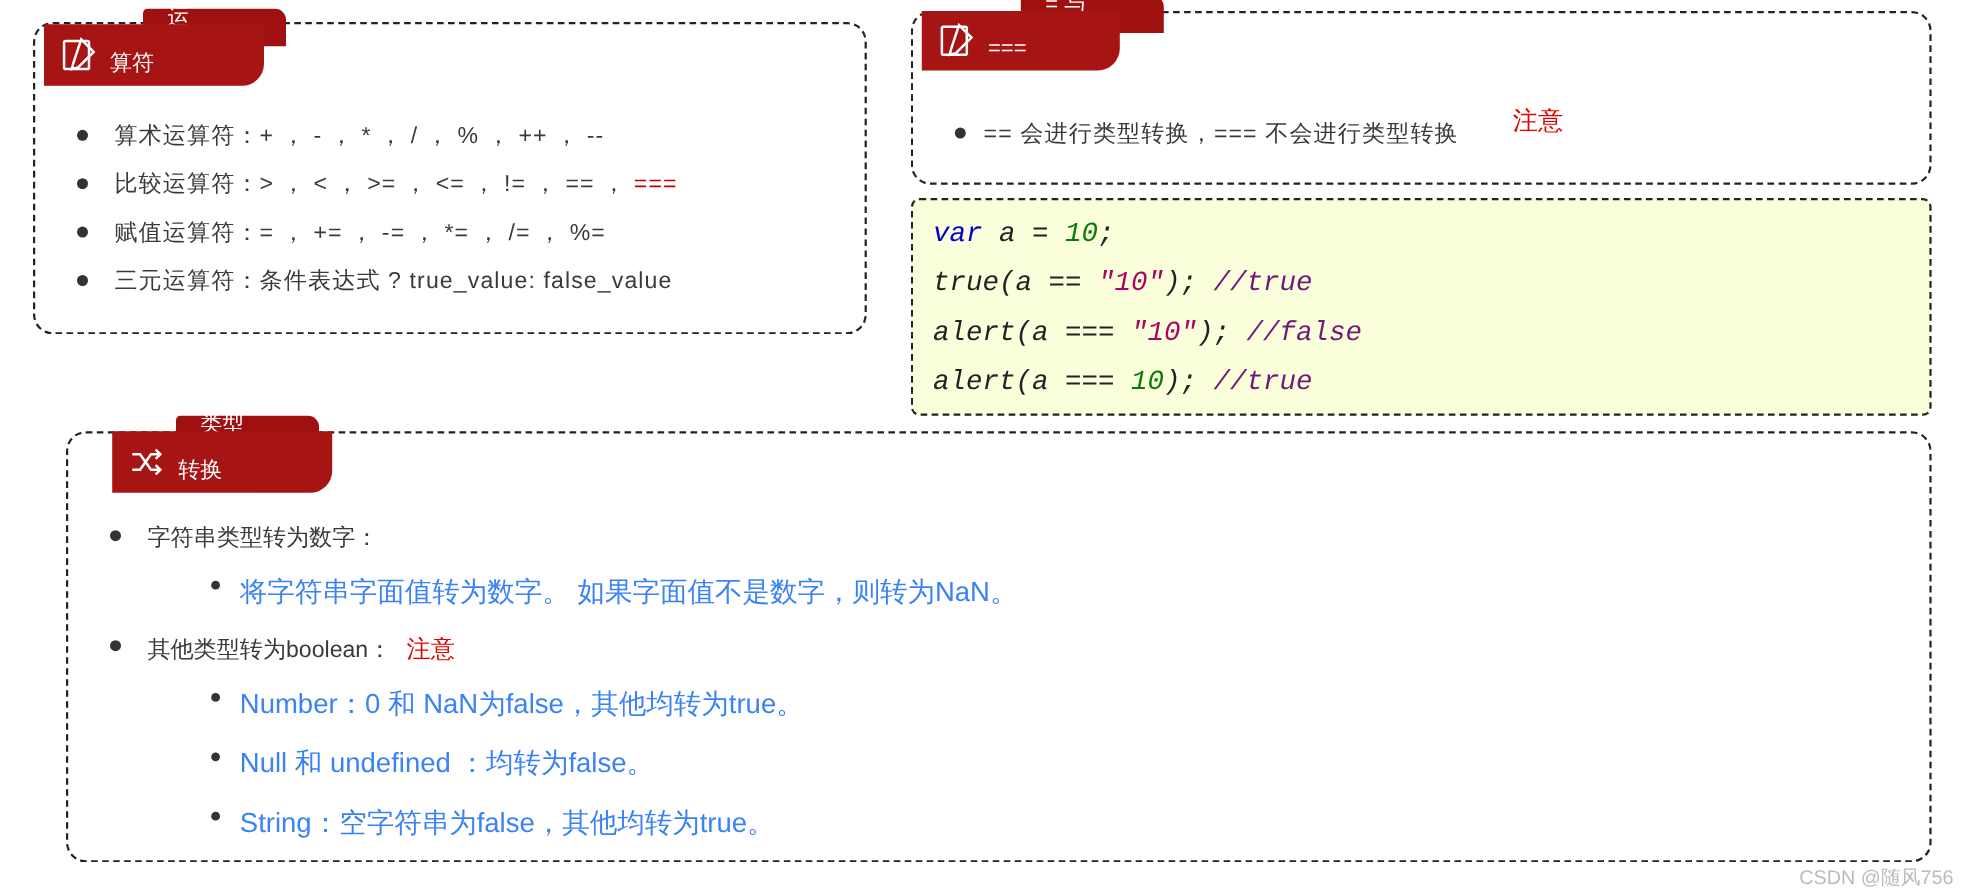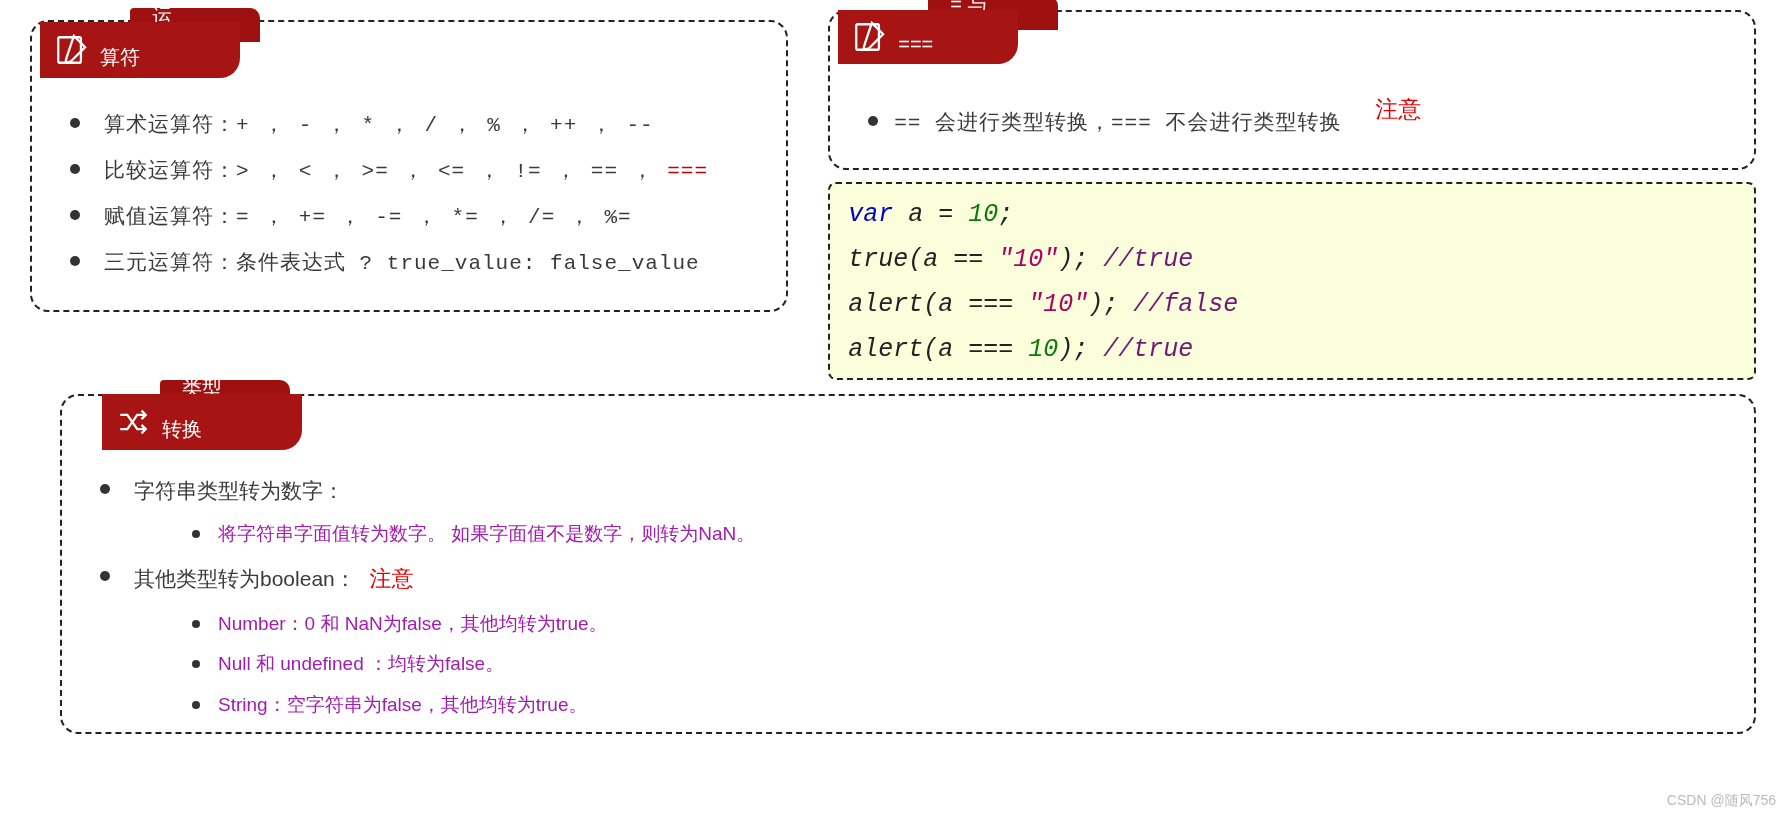--- a/index.html
+++ b/index.html
@@ -75,34 +75,34 @@
     width: 10px;
     height: 10px;
     background: #333;
     border-radius: 50%;
   }
   ul.sub { list-style: none; margin-left: 54px; }
   ul.sub > li {
     position: relative;
     padding-left: 30px;
     line-height: 2.15;
-    font-size: 19px;
-    color: #a21caf;
+    font-size: 25px;
+    color: #3b82f6;
   }
   ul.sub > li::before {
     content: "";
     position: absolute;
     left: 4px;
     top: 16px;
     width: 8px;
     height: 8px;
     background: #333;
     border-radius: 50%;
   }
-  .mono { font-family: Liberation Mono, monospace; letter-spacing: 1px; }
+  .mono { font-family: Liberation Sans, sans-serif; letter-spacing: 1px; }
   .note-box {
     border: 2px dashed #222;
     border-radius: 18px;
     position: relative;
     padding: 56px 24px 22px 30px;
   }
   .note-box .tab-header { top: -16px; }
   .note-notice {
     position: absolute;
     top: 82px;
@@ -142,21 +142,21 @@
     color: #e40000;
     font-size: 22px;
     margin-left: 8px;
   }
   .bottom-box ul.bullets > li { line-height: 2.2; }
   .watermark {
     position: fixed;
     right: 10px;
     bottom: 4px;
     color: #bbb;
-    font-size: 14px;
+    font-size: 18px;
   }
   .triple-eq { color: #c00000; }
 </style>
 </head>
 <body>
 
 <div class="top-row">
 
   <div class="left-col">
     <div class="dashed-box">

